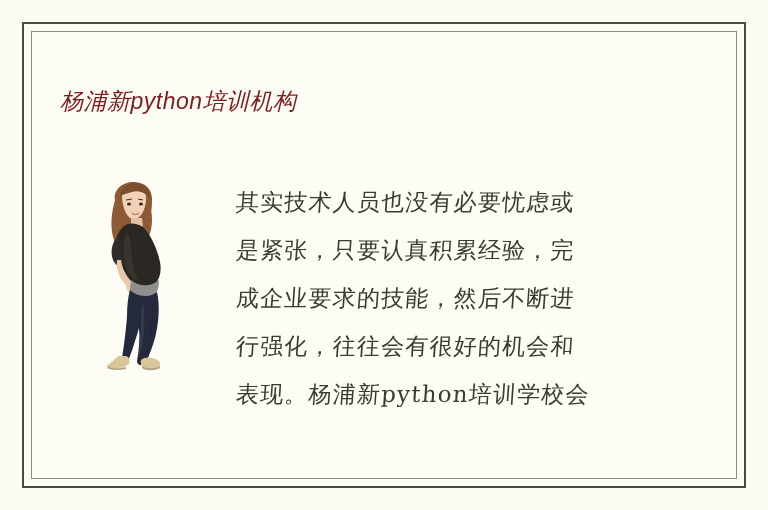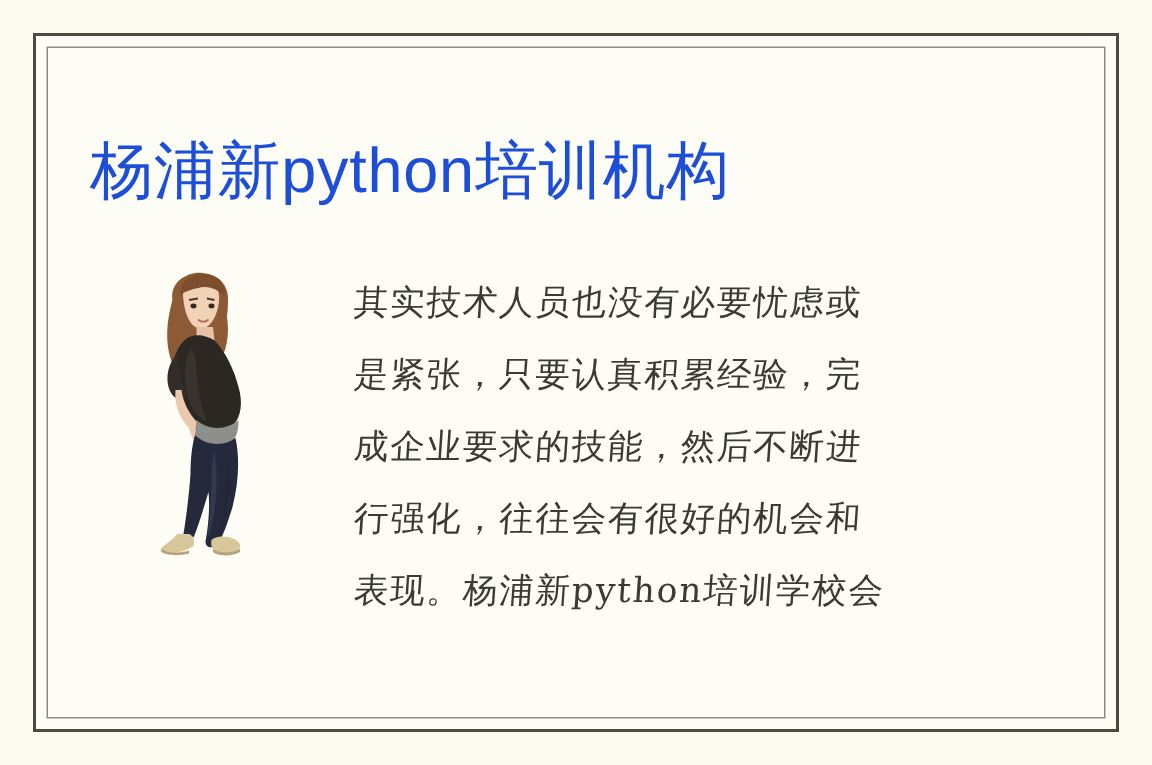--- a/index.html
+++ b/index.html
@@ -43,27 +43,28 @@
     border: 1px solid #8b8b7e;
     box-sizing: border-box;
     background: #fdfdf6;
   }
 
   
   .title {
     position: absolute;
     left: 28px;
     top: 34px;
-    font-size: 42px;
+    font-size: 23px;
     line-height: 40px;
     letter-spacing: 0.5px;
-    color: #1d4ed8;
+    color: #7f1d1d;
     font-weight: 400;
     white-space: nowrap;
     font-family: "Liberation Sans", "DejaVu Sans", sans-serif;
+    font-style: italic;
   }
 
   
   .content {
     position: absolute;
     left: 0;
     top: 112px;
     right: 0;
     bottom: 0;
     display: flex;

